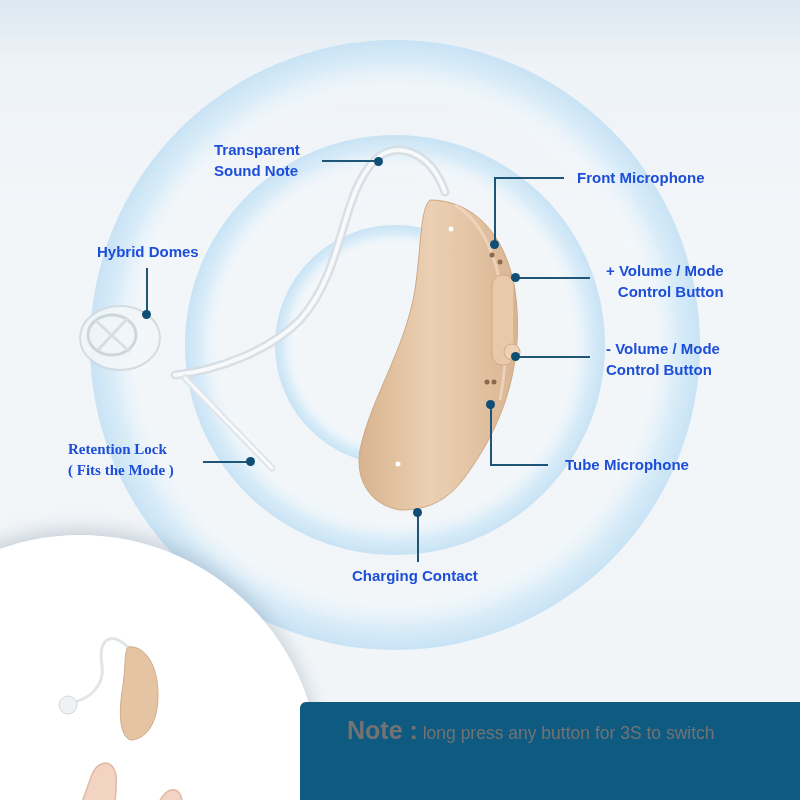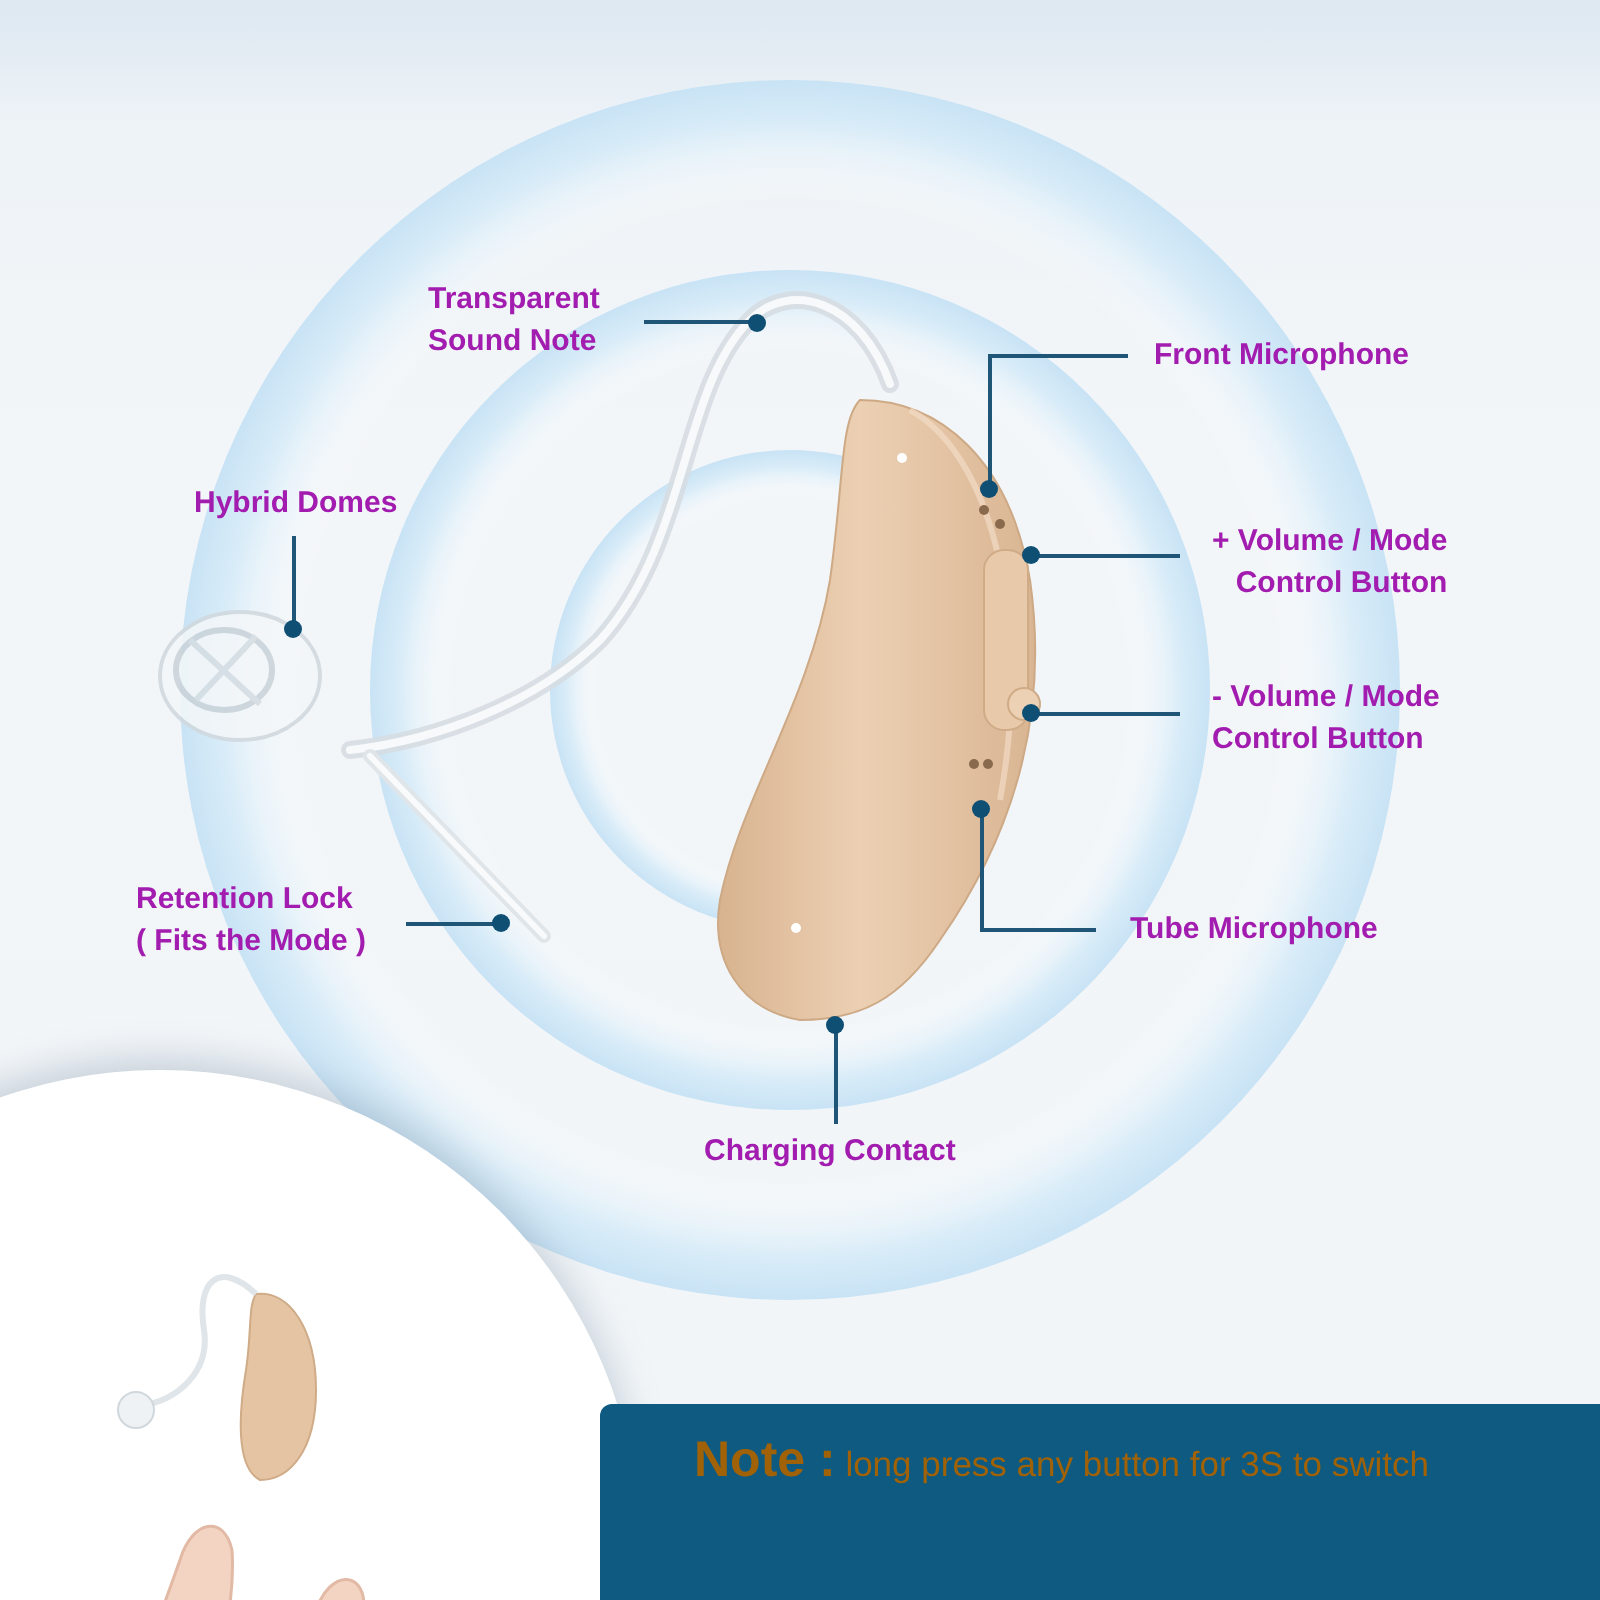--- a/index.html
+++ b/index.html
@@ -3,42 +3,42 @@
   <meta charset="utf-8">
   <style>
     html, body { margin: 0; padding: 0; }
     body {
       width: 800px; height: 800px; overflow: hidden; position: relative;
       background: linear-gradient(180deg, #dde8f1 0%, #eef3f7 8%, #f3f6f9 30%, #f1f5f8 100%);
       font-family: "Liberation Sans", "DejaVu Sans", sans-serif;
     }
     .rings { position: absolute; left: 0; top: 0; width: 800px; height: 800px; }
     .label {
-      position: absolute; color: #a21caf; font-weight: bold; font-size: 15px;
+      position: absolute; color: #1d4ed8; font-weight: bold; font-size: 15px;
       line-height: 21px; white-space: nowrap;
     }
     .leader { position: absolute; background: #1f5677; }
     .dot {
       position: absolute; width: 9px; height: 9px; border-radius: 50%;
       background: #0f4f74;
     }
     .device-svg { position: absolute; left: 0; top: 0; }
     .photo-circle {
       position: absolute; left: -160px; top: 535px; width: 480px; height: 480px;
       border-radius: 50%; background: #ffffff;
       box-shadow: 0 -6px 18px rgba(120,140,160,0.35);
       overflow: hidden;
     }
     .note-banner {
       position: absolute; left: 300px; top: 702px; width: 520px; height: 98px;
       background: #0e5a80; border-top-left-radius: 6px;
     }
     .note-text {
       position: absolute; left: 347px; top: 712px; width: 450px;
-      color: #a16207; font-size: 17.5px; line-height: 36px;
+      color: #737373; font-size: 17.5px; line-height: 36px;
     }
     .note-title { font-weight: bold; font-size: 25px; }
   </style>
 </head>
 <body>
 
 <svg class="rings" width="800" height="800" viewBox="0 0 800 800">
   <defs>
     <radialGradient id="ringGrad" cx="0.5" cy="0.5" r="0.5">
       <stop offset="0.80" stop-color="#ffffff" stop-opacity="0"></stop>
@@ -90,21 +90,21 @@
   <div>Transparent</div>
   <div>Sound Note</div>
 </div>
 <div class="leader" style="left:322px; top:160px; width:56px; height:2px;"></div>
 <div class="dot" style="left:374px; top:157px;"></div>
 
 <div class="label" style="left:97px; top:241px;text-align:center;">Hybrid Domes</div>
 <div class="leader" style="left:146px; top:268px; width:2px; height:46px;"></div>
 <div class="dot" style="left:142px; top:310px;"></div>
 
-<div class="label" style="left:68px; top:439px;">
+<div class="label" style="left:68px; top:439px;font-family:Liberation Serif, serif;">
   <div>Retention Lock</div>
   <div>( Fits the Mode )</div>
 </div>
 <div class="leader" style="left:203px; top:461px; width:48px; height:2px;"></div>
 <div class="dot" style="left:246px; top:457px;"></div>
 
 <div class="label" style="left:577px; top:167px;">Front Microphone</div>
 <div class="leader" style="left:494px; top:177px; width:70px; height:2px;"></div>
 <div class="leader" style="left:494px; top:177px; width:2px; height:68px;"></div>
 <div class="dot" style="left:490px; top:240px;"></div>

